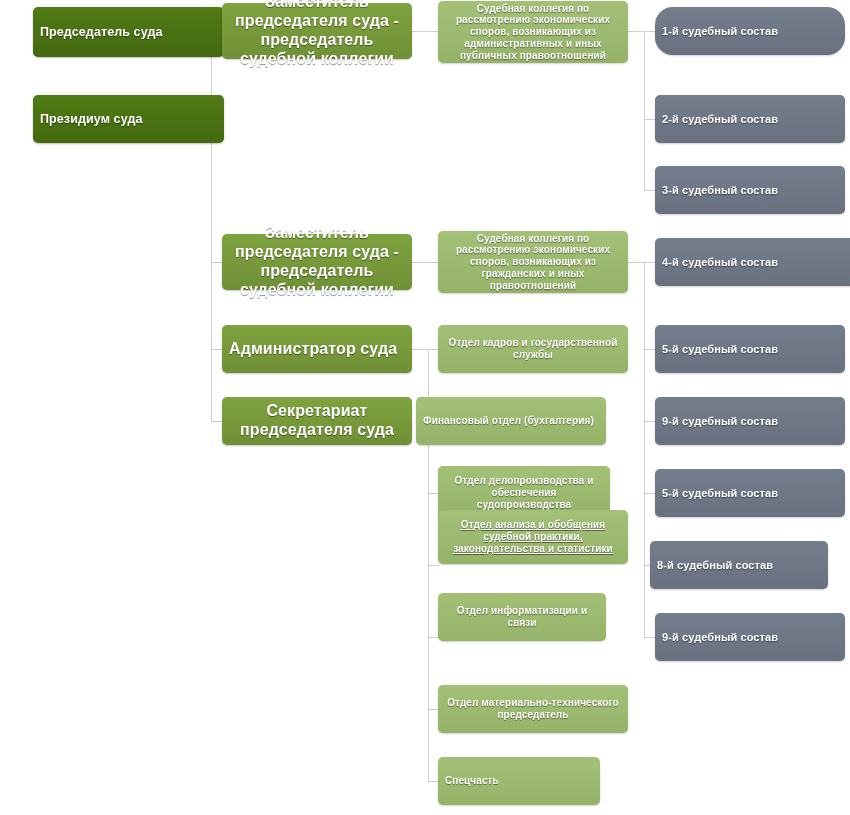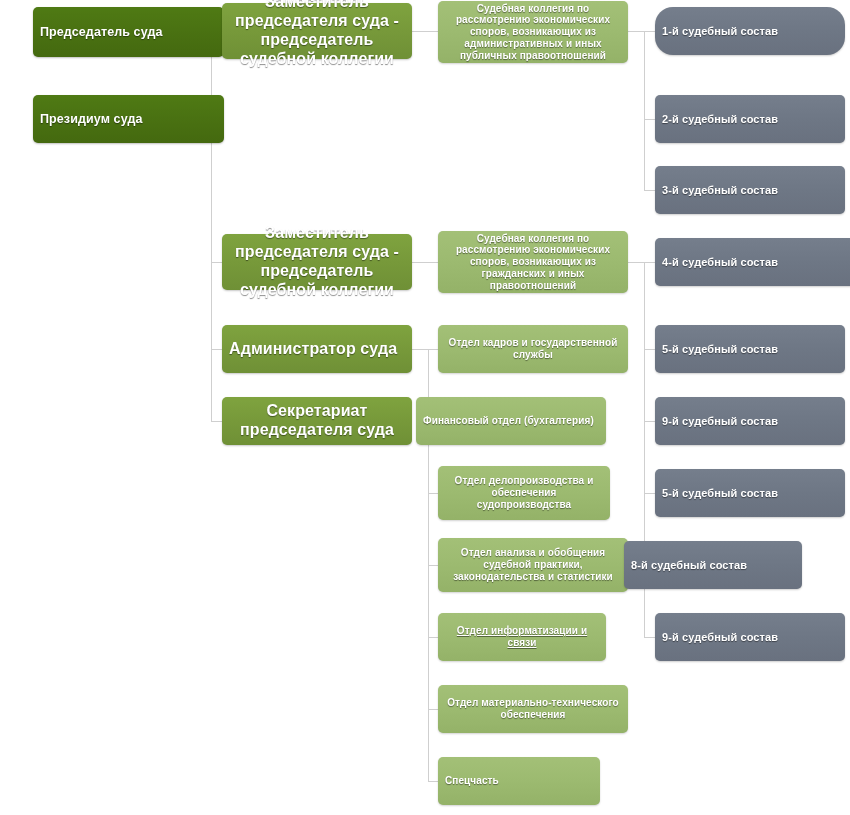--- a/index.html
+++ b/index.html
@@ -147,30 +147,30 @@
   </div>
 
   <div class="node lvl3" style="left:416px;top:397px;width:190px;height:48px;">
     <span>Финансовый отдел (бухгалтерия)</span>
   </div>
 
   <div class="node lvl3" style="left:438px;top:466px;width:172px;height:54px;">
     <span>Отдел делопроизводства и обеспечения судопроизводства</span>
   </div>
 
-  <div class="node lvl3" style="left:438px;top:538px;width:190px;height:54px;">
+  <div class="node lvl3" style="left:438px;top:510px;width:190px;height:54px;text-decoration:underline;">
     <span>Отдел анализа и обобщения судебной практики, законодательства и статистики</span>
   </div>
 
-  <div class="node lvl3" style="left:438px;top:613px;width:168px;height:48px;text-decoration:underline;">
+  <div class="node lvl3" style="left:438px;top:593px;width:168px;height:48px;">
     <span>Отдел информатизации и связи</span>
   </div>
 
   <div class="node lvl3" style="left:438px;top:685px;width:190px;height:48px;">
-    <span>Отдел материально-технического обеспечения</span>
+    <span>Отдел материально-технического председатель</span>
   </div>
 
   <div class="node lvl3" style="left:438px;top:757px;width:162px;height:48px;">
     <span>Спецчасть</span>
   </div>
 
   <div class="node lvl4" style="left:655px;top:7px;width:190px;height:48px;border-radius:18px;">
     <span>1-й судебный состав</span>
   </div>
 
@@ -191,21 +191,21 @@
   </div>
 
   <div class="node lvl4" style="left:655px;top:397px;width:190px;height:48px;">
     <span>9-й судебный состав</span>
   </div>
 
   <div class="node lvl4" style="left:655px;top:469px;width:190px;height:48px;">
     <span>5-й судебный состав</span>
   </div>
 
-  <div class="node lvl4" style="left:624px;top:541px;width:178px;height:48px;">
+  <div class="node lvl4" style="left:650px;top:541px;width:178px;height:48px;">
     <span>8-й судебный состав</span>
   </div>
 
   <div class="node lvl4" style="left:655px;top:613px;width:190px;height:48px;">
     <span>9-й судебный состав</span>
   </div>
 
 </div>
 
 </body></html>

